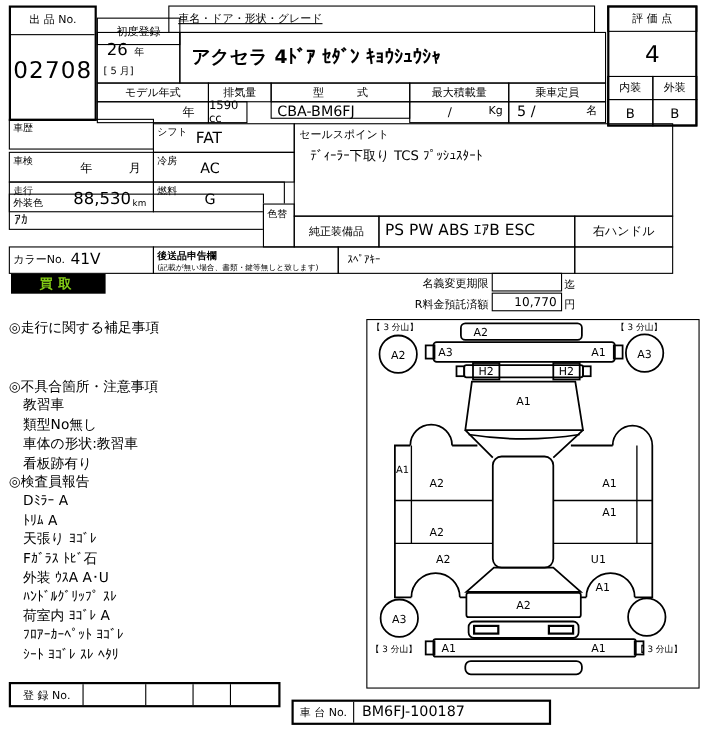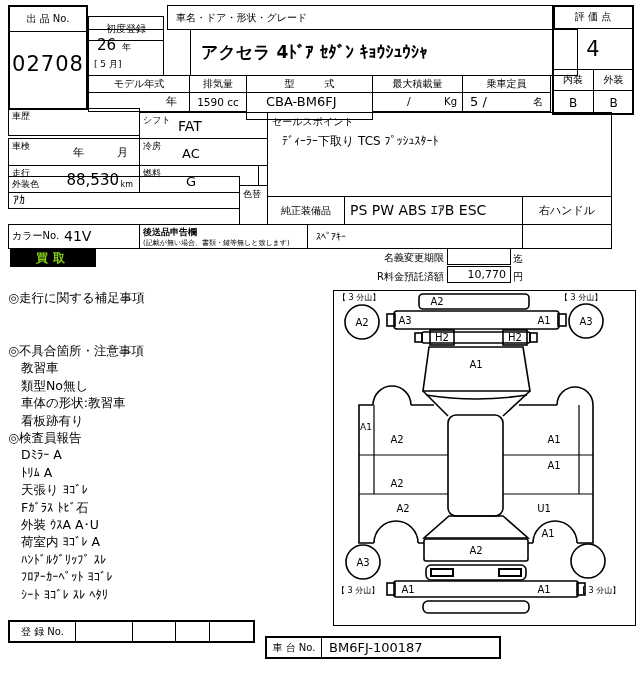--- a/index.html
+++ b/index.html
@@ -23,38 +23,38 @@
 <body>
 
 <div class="sheet">
 
   <div class="abs b2" style="left:8px;top:5px;width:80px;height:105px;">
     <div style="height:24px;border-bottom:1px solid #000;line-height:23px;text-align:center;font-size:10px;">出 品 No.</div>
     <div style="margin-top:20px;text-align:center;font-size:21px;letter-spacing:1px;">02708</div>
   </div>
 
   <div class="abs b1 ctr hdr10" style="left:88px;top:16px;width:76px;height:25px;">初度登録</div>
-  <div class="abs b1 hdr10" style="left:167px;top:5px;width:388px;height:25px;line-height:23px;padding-left:8px;">車名・ドア・形状・グレード</div>
+  <div class="abs b1 hdr10" style="left:153px;top:5px;width:388px;height:25px;line-height:23px;padding-left:8px;text-decoration:underline;">車名・ドア・形状・グレード</div>
 
   <div class="abs b1" style="left:88px;top:29px;width:76px;height:47px;">
     <span class="abs" style="left:8px;top:6px;font-size:15px;">26</span>
     <span class="abs" style="left:33px;top:11px;font-size:9px;">年</span>
     <span class="abs" style="left:5px;top:28px;font-size:9px;">[ 5 月]</span>
   </div>
-  <div class="abs b1 nowrap" style="left:163px;top:29px;width:388px;height:47px;line-height:45px;padding-left:10px;font-size:17px;font-weight:bold;margin-left:27px;">アクセラ 4ﾄﾞｱ ｾﾀﾞﾝ ｷｮｳｼｭｳｼｬ</div>
+  <div class="abs b1 nowrap" style="left:163px;top:29px;width:388px;height:47px;line-height:45px;padding-left:10px;font-size:17px;font-weight:bold;">アクセラ 4ﾄﾞｱ ｾﾀﾞﾝ ｷｮｳｼｭｳｼｬ</div>
 
   <div class="abs b1 ctr hdr10" style="left:88px;top:75px;width:102px;height:18px;">モデル年式</div>
   <div class="abs b1 ctr hdr10" style="left:189px;top:75px;width:58px;height:18px;">排気量</div>
   <div class="abs b1 ctr hdr10" style="left:246px;top:75px;width:127px;height:18px;">型　　　式</div>
   <div class="abs b1 ctr hdr10" style="left:372px;top:75px;width:91px;height:18px;">最大積載量</div>
   <div class="abs b1 ctr hdr10" style="left:462px;top:75px;width:89px;height:18px;">乗車定員</div>
 
   <div class="abs b1" style="left:88px;top:92px;width:102px;height:20px;text-align:right;padding-right:12px;line-height:18px;font-size:11px;">年</div>
-  <div class="abs b1 ctr" style="left:189px;top:92px;width:58px;height:20px;font-size:10.5px;">1590 cc</div>
-  <div class="abs b1" style="left:246px;top:92px;width:127px;height:28px;line-height:18px;padding-left:19px;font-size:13px;">CBA-BM6FJ</div>
+  <div class="abs b1 ctr" style="left:189px;top:92px;width:36px;height:20px;font-size:10.5px;">1590 cc</div>
+  <div class="abs b1" style="left:246px;top:92px;width:127px;height:16px;line-height:18px;padding-left:5px;font-size:13px;">CBA-BM6FJ</div>
   <div class="abs b1" style="left:372px;top:92px;width:91px;height:20px;line-height:18px;">
     <span class="abs" style="left:34px;font-size:11px;">/</span>
     <span class="abs" style="right:5px;font-size:10px;">Kg</span>
   </div>
   <div class="abs b1" style="left:462px;top:92px;width:89px;height:20px;line-height:18px;">
     <span class="abs" style="left:7px;font-size:13px;">5 /</span>
     <span class="abs" style="right:7px;font-size:10px;">名</span>
   </div>
 
   <div class="abs b2" style="left:552px;top:5px;width:82px;height:110px;"></div>
@@ -136,22 +136,22 @@
       <div class="note-line">教習車</div>
       <div class="note-line">類型No無し</div>
       <div class="note-line">車体の形状:教習車</div>
       <div class="note-line">看板跡有り</div>
       <div class="note-line hdr">◎検査員報告</div>
       <div class="note-line">Dﾐﾗｰ A</div>
       <div class="note-line">ﾄﾘﾑ A</div>
       <div class="note-line">天張り ﾖｺﾞﾚ</div>
       <div class="note-line">Fｶﾞﾗｽ ﾄﾋﾞ石</div>
       <div class="note-line">外装 ｳｽA A･U</div>
+      <div class="note-line">ﾊﾝﾄﾞﾙｸﾞﾘｯﾌﾟ ｽﾚ</div>
       <div class="note-line">荷室内 ﾖｺﾞﾚ A</div>
-      <div class="note-line">ﾊﾝﾄﾞﾙｸﾞﾘｯﾌﾟ ｽﾚ</div>
       <div class="note-line">ﾌﾛｱｰｶｰﾍﾟｯﾄ ﾖｺﾞﾚ</div>
       <div class="note-line">ｼｰﾄ ﾖｺﾞﾚ ｽﾚ ﾍﾀﾘ</div>
     </div>
 
   <div class="abs b1" style="left:333px;top:290px;width:303px;height:336px;">
     <svg width="301" height="334" viewBox="0 0 301 334">
       <g fill="none" stroke="#000" stroke-width="1.6">
 
         <circle cx="28" cy="31" r="17"></circle>
         <circle cx="252" cy="30" r="17"></circle>

